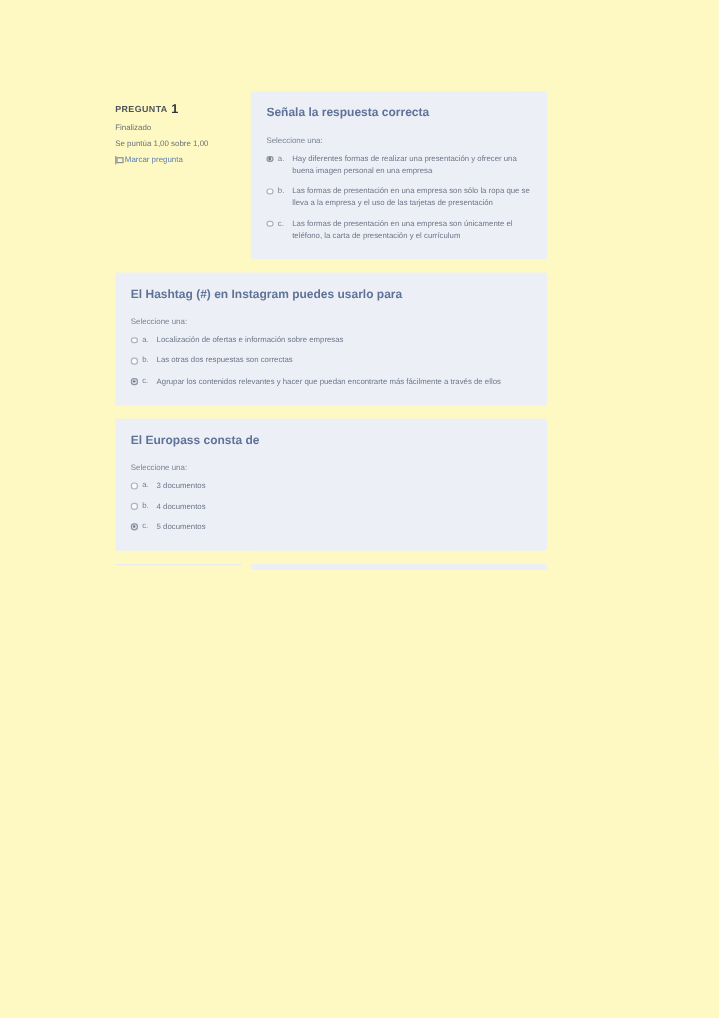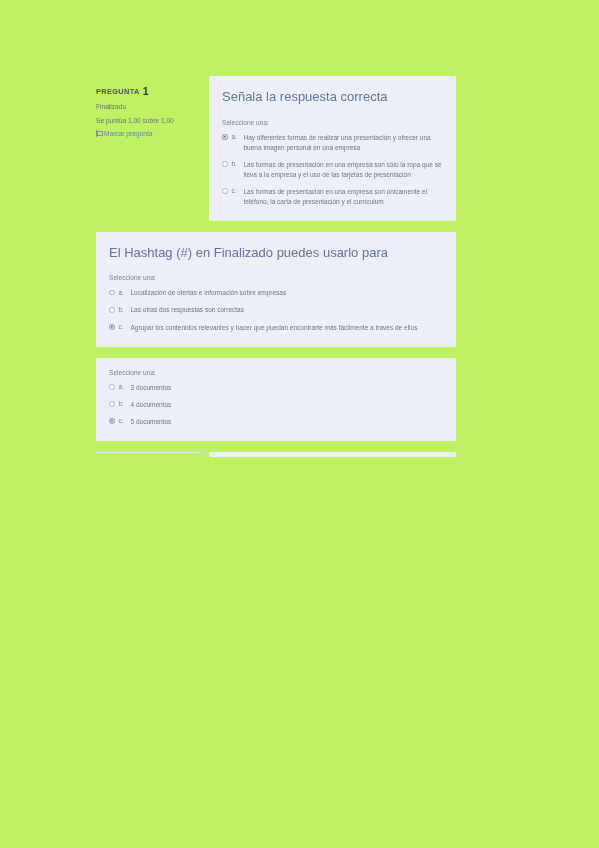--- a/index.html
+++ b/index.html
@@ -14,21 +14,21 @@
     font-family: "Liberation Sans", sans-serif;
     -webkit-font-smoothing: antialiased;
   }
 
   .page {
     position: absolute;
     left: 0;
     top: 0;
     width: 599px;
     height: 848px;
-    background: #bef264;
+    background: #fef9c3;
     overflow: hidden;
   }
 
   .quiz-wrap {
     position: absolute;
     left: 96px;
     top: 76px;
     width: 360px;
   }
 
@@ -123,27 +123,28 @@
   .q-panel {
     flex: 1 1 auto;
     background: #eceff6;
     border-radius: 2px;
     padding: 11px 13px 14px 13px;
     box-sizing: border-box;
     min-height: 60px;
   }
 
   .q-text {
-    font-size: 13px;
+    font-size: 10px;
     color: #5f7399;
     line-height: 1.5;
     margin-bottom: 12px;
     display: flex;
     align-items: center;
     gap: 3px;
+    font-weight: bold;
   }
   .q-text .q-body { display: inline; }
 
   .answer-prompt {
     font-size: 6.6px;
     color: #7b8394;
     margin-bottom: 7px;
   }
 
   .options {
@@ -251,21 +252,21 @@
               <span class="radio"></span>
               <span class="opt-letter">c.</span>
               <span class="opt-text">Las formas de presentación en una empresa son únicamente el teléfono, la carta de presentación y el currículum</span>
             </label>
           </div>
         </div>
       </div>
       <div class="question">
         <div class="q-panel">
           <div class="q-text">
-            <span class="q-body">El Hashtag (#) en Finalizado puedes usarlo para</span>
+            <span class="q-body">El Hashtag (#) en Instagram puedes usarlo para</span>
           </div>
           <div class="answer-prompt">Seleccione una:</div>
           <div class="options">
             <label class="option">
               <span class="radio"></span>
               <span class="opt-letter">a.</span>
               <span class="opt-text">Localización de ofertas e información sobre empresas</span>
             </label>
             <label class="option">
               <span class="radio"></span>
@@ -275,20 +276,23 @@
             <label class="option">
               <span class="radio checked"></span>
               <span class="opt-letter">c.</span>
               <span class="opt-text">Agrupar los contenidos relevantes y hacer que puedan encontrarte más fácilmente a través de ellos</span>
             </label>
           </div>
         </div>
       </div>
       <div class="question">
         <div class="q-panel">
+          <div class="q-text">
+            <span class="q-body">El Europass consta de</span>
+          </div>
           <div class="answer-prompt">Seleccione una:</div>
           <div class="options">
             <label class="option">
               <span class="radio"></span>
               <span class="opt-letter">a.</span>
               <span class="opt-text">3 documentos</span>
             </label>
             <label class="option">
               <span class="radio"></span>
               <span class="opt-letter">b.</span>

